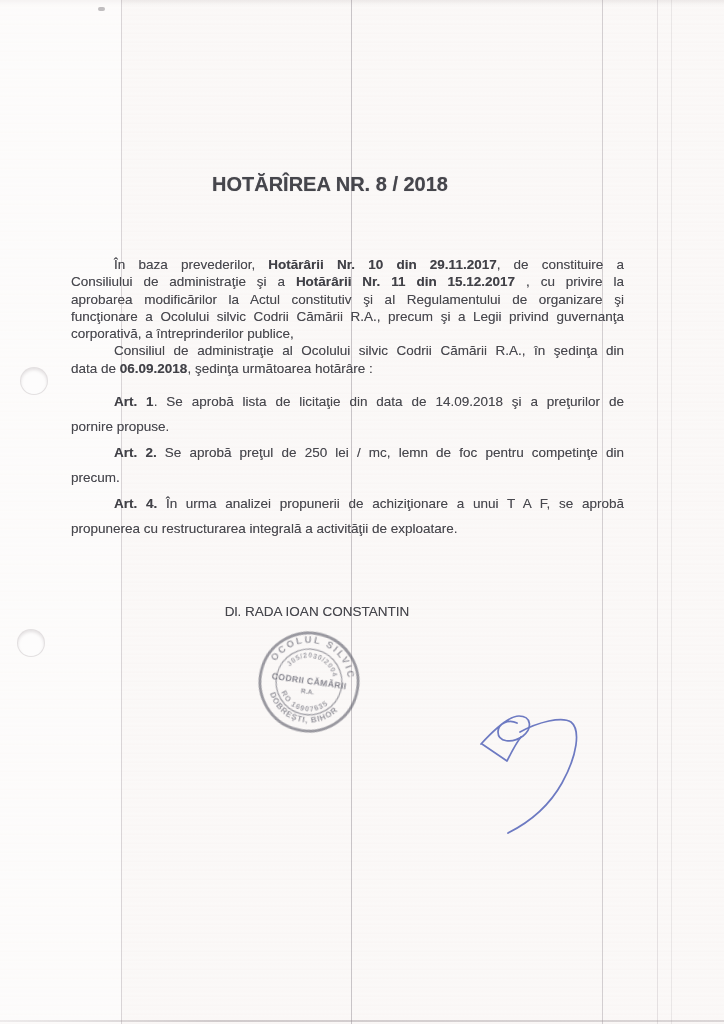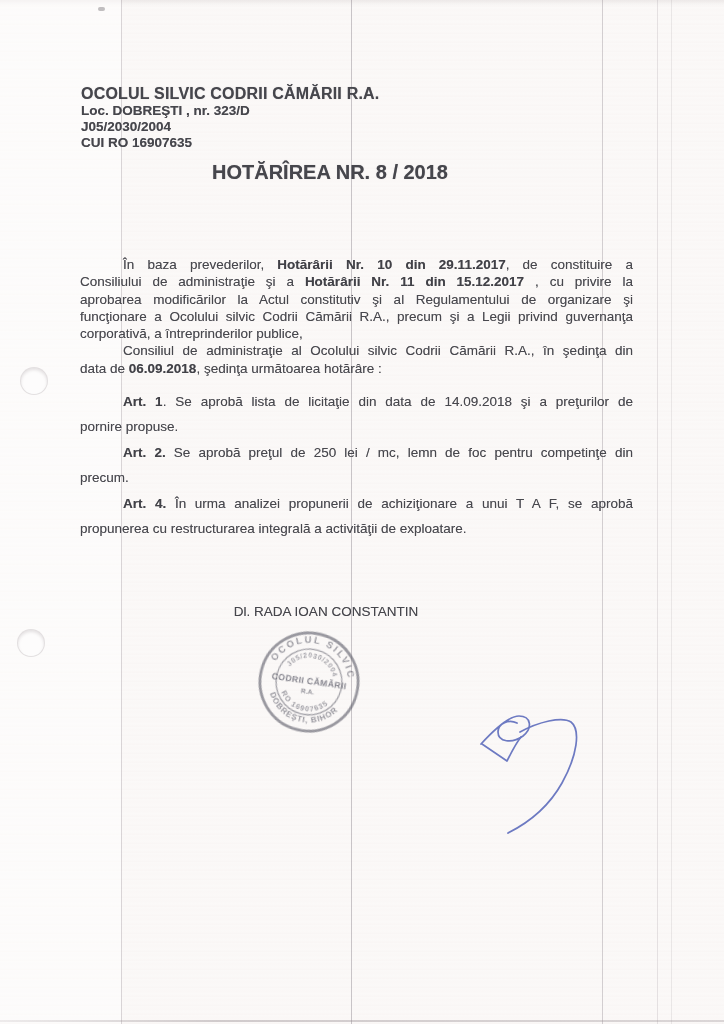--- a/index.html
+++ b/index.html
@@ -35,40 +35,40 @@
   }
   .hole.h1{left:20px;top:367px;}
   .hole.h2{left:17px;top:629px;}
 
   .header{position:absolute;left:81px;top:84px;}
   .header .org{font-size:16px;font-weight:bold;letter-spacing:.2px;line-height:19px;
     text-shadow:0 0 .7px rgba(70,70,80,.55);}
   .header .sub{font-size:13.5px;font-weight:bold;line-height:16.2px;
     text-shadow:0 0 .6px rgba(70,70,80,.5);}
 
-  .title{position:absolute;left:54px;top:160px;width:552px;text-align:center;
+  .title{position:absolute;left:54px;top:172px;width:552px;text-align:center;
     font-size:20px;font-weight:bold;line-height:24px;
     text-shadow:0 0 .7px rgba(70,70,80,.55);}
 
-  .body-block{position:absolute;left:80px;width:553px;font-size:13.5px;color:#48484e;
+  .body-block{position:absolute;left:71px;width:553px;font-size:13.5px;color:#48484e;
     text-shadow:0 0 .6px rgba(72,72,80,.45);}
   .para{top:256px;}
   .arts{top:389px;}
   .para .dline{line-height:17.3px;height:17.3px;}
   .arts .dline{line-height:25.4px;height:25.4px;}
   .dline{white-space:normal;}
   .dline.just{text-align:justify;text-align-last:justify;}
   .dline.left{text-align:left;}
   .dline.ind{padding-left:43px;}
   .b{font-weight:bold;color:#414147;}
 
   .sig-role{position:absolute;left:102px;top:569px;width:504px;text-align:center;
     font-size:14px;font-weight:bold;letter-spacing:.2px;
     text-shadow:0 0 .7px rgba(70,70,80,.5);}
-  .sig-name{position:absolute;left:93px;top:604px;width:466px;text-align:center;
+  .sig-name{position:absolute;left:84px;top:604px;width:466px;text-align:center;
     font-size:13.5px;text-shadow:0 0 .6px rgba(72,72,80,.45);}
 
   .stamp-svg{position:absolute;left:239px;top:612px;opacity:.82;}
   .sign-svg{position:absolute;left:440px;top:688px;}
 </style>
 </head>
 <body>
 
 <div class="page">
 
@@ -76,26 +76,20 @@
   <div class="vline l1"></div>
   <div class="vline l2"></div>
   <div class="vline l3"></div>
   <div class="vline l4"></div>
   <div class="vline l5"></div>
   <div class="bottom-edge"></div>
   <div class="speck"></div>
   <div class="hole h1"></div>
   <div class="hole h2"></div>
 
-  <div class="header">
-    <div class="org">OCOLUL SILVIC CODRII CĂMĂRII R.A.</div>
-    <div class="sub">Loc. DOBREŞTI , nr. 323/D</div>
-    <div class="sub">J05/2030/2004</div>
-    <div class="sub">CUI RO 16907635</div>
-  </div>
 
   <div class="title">
     <div>HOTĂRÎREA NR. 8 / 2018</div>
   </div>
 
   <div class="body-block para">
     <div class="dline just ind"><span>În baza prevederilor, </span><span class="b">Hotărârii Nr. 10 din 29.11.2017</span><span>, de constituire a</span></div>
     <div class="dline just"><span>Consiliului de administraţie şi a </span><span class="b">Hotărârii Nr. 11 din 15.12.2017</span><span> , cu privire la</span></div>
     <div class="dline just">aprobarea modificărilor la Actul constitutiv şi al Regulamentului de organizare şi</div>
     <div class="dline just">funcţionare a Ocolului silvic Codrii Cămării R.A., precum şi a Legii privind guvernanţa</div>

